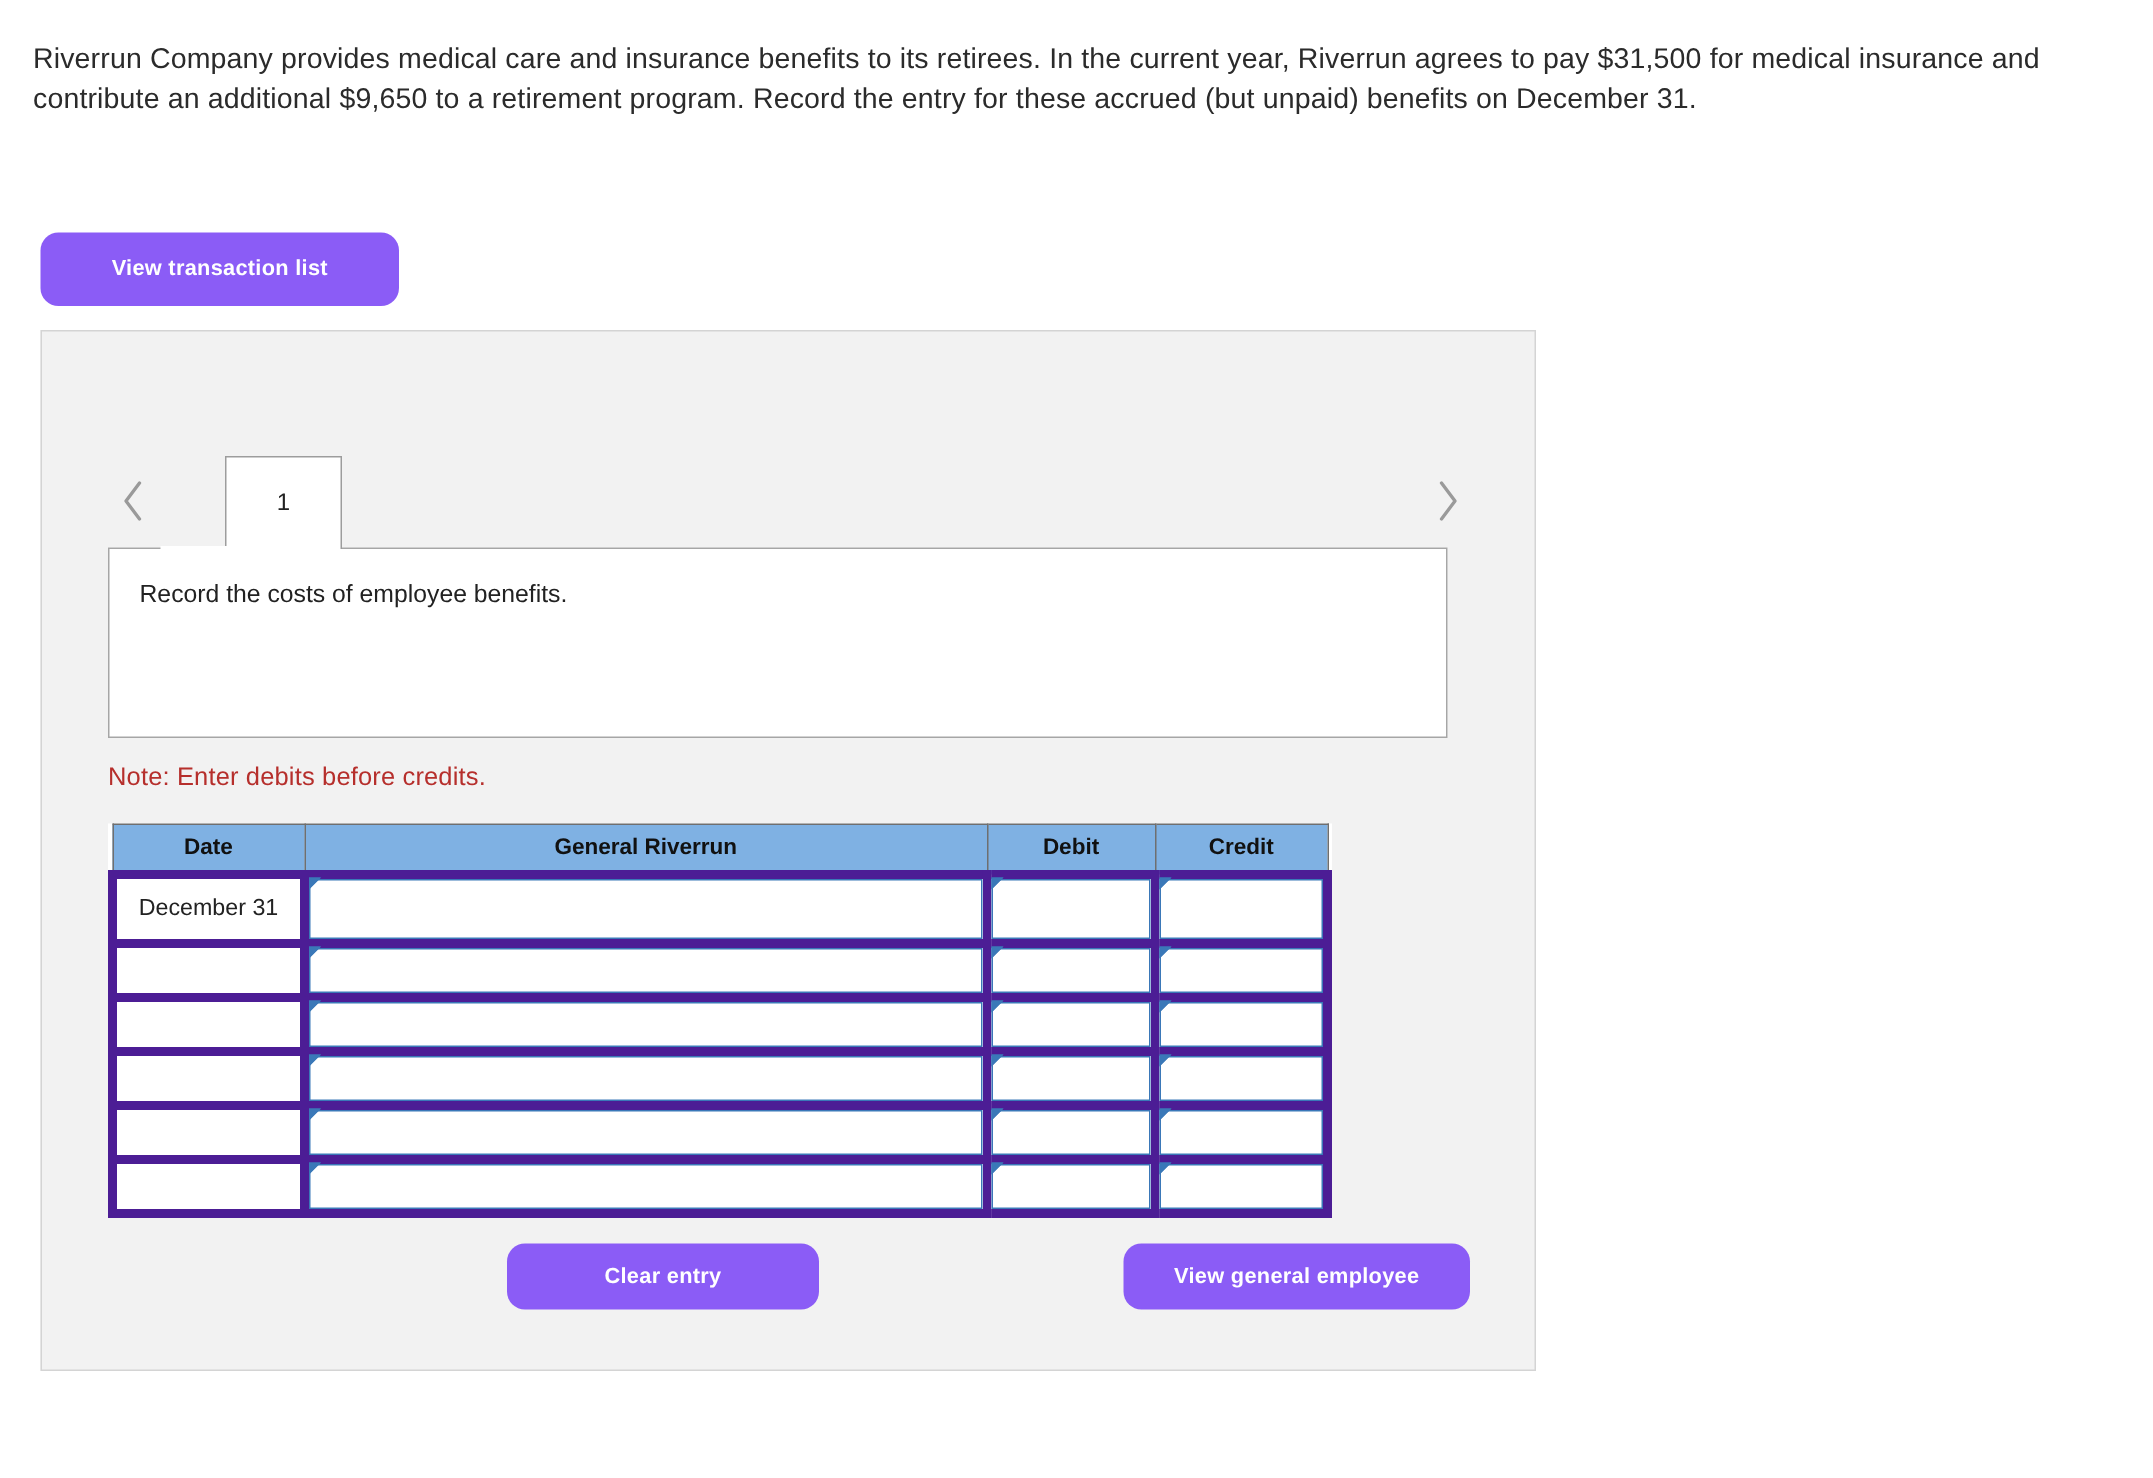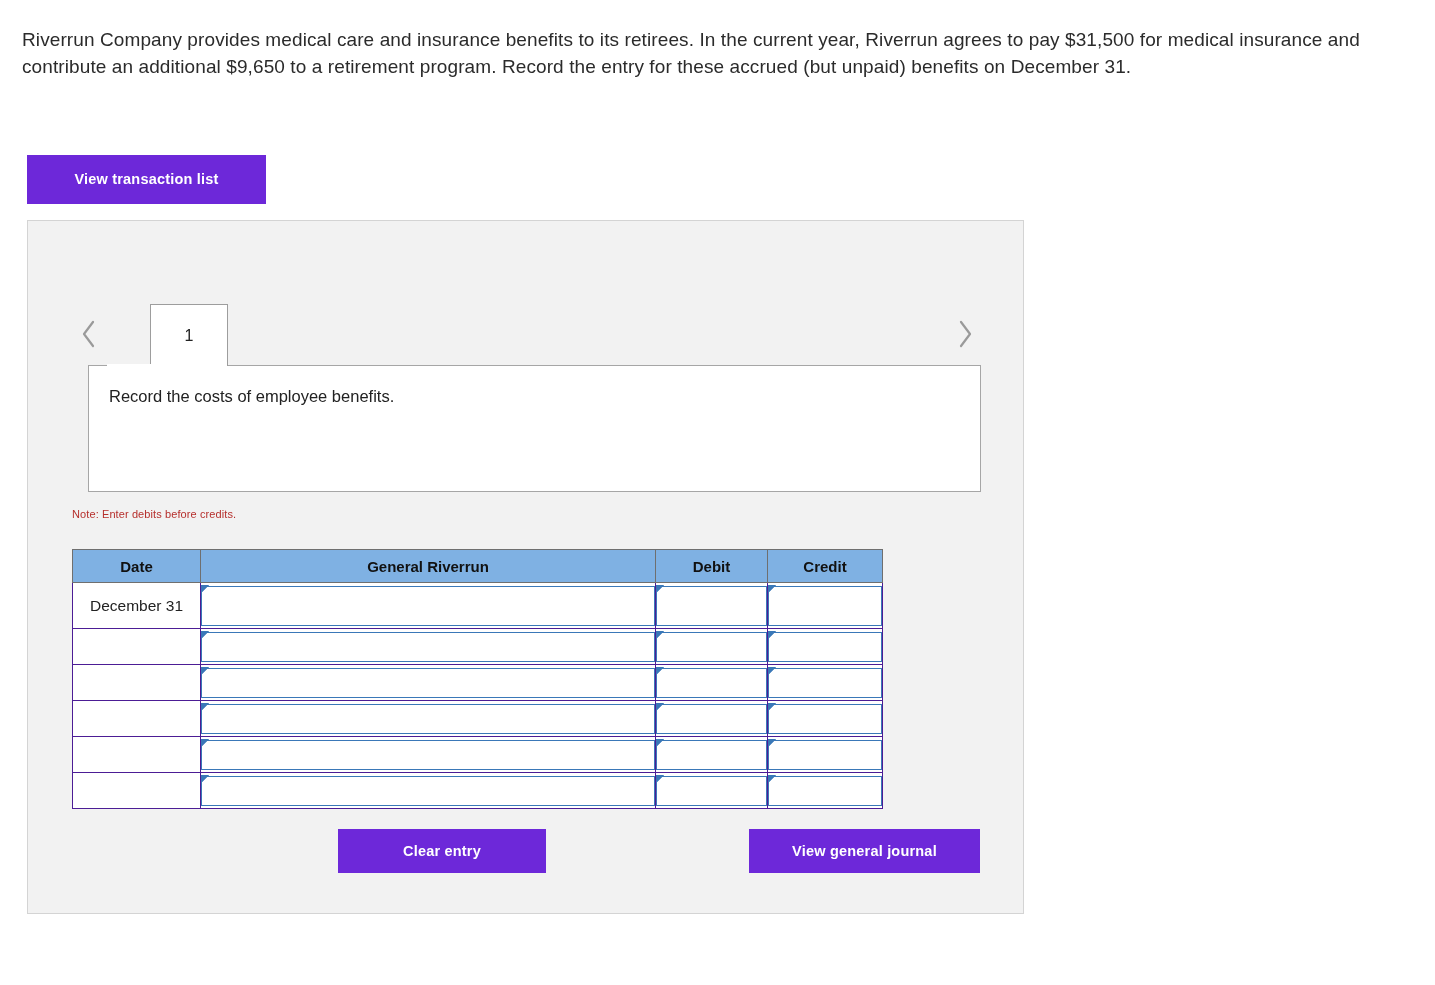--- a/index.html
+++ b/index.html
@@ -21,24 +21,24 @@
     top: 26px;
     width: 1398px;
     font-size: 19px;
     line-height: 27px;
     color: #2b2b2b;
     letter-spacing: 0.1px;
   }
 
   
   .btn {
-    background: #6d28d9;
+    background: #8b5cf6;
     color: #ffffff;
     border: none;
-    border-radius: 0;
+    border-radius: 12px;
     font-family: "Liberation Sans", sans-serif;
     font-size: 14.5px;
     font-weight: bold;
     letter-spacing: 0.2px;
     cursor: pointer;
     text-align: center;
     line-height: 1;
     display: flex;
     align-items: center;
     justify-content: center;
@@ -116,21 +116,20 @@
   
   .descbox {
     position: absolute;
     left: 44px;
     top: 144px;
     width: 893px;
     height: 127px;
     background: #ffffff;
     border: 1px solid #a6a6a6;
     z-index: 1;
-    margin-left: 16px;
   }
   .descbox-text {
     position: absolute;
     left: 20px;
     top: 21px;
     font-size: 16.5px;
     color: #222222;
   }
   
   .tab-mask {
@@ -141,21 +140,21 @@
     height: 3px;
     background: #ffffff;
     z-index: 4;
   }
 
   
   .note {
     position: absolute;
     left: 44px;
     top: 287px;
-    font-size: 11px;
+    font-size: 17px;
     color: #b62f2c;
     letter-spacing: 0.1px;
     text-align: center;
   }
 
   
   .jtable {
     position: absolute;
     left: 44px;
     top: 328px;
@@ -168,21 +167,21 @@
     background: #7fb1e3;
     border: 1px solid #6f6f6f;
     font-size: 15px;
     font-weight: bold;
     color: #111111;
     height: 33px;
     padding: 0;
     text-align: center;
   }
   .jtable td {
-    border: 1px solid #4c1d95;
+    border: 6px solid #4c1d95;
     padding: 0;
     vertical-align: middle;
     background: #ffffff;
   }
   .col-date   { width: 128px; }
   .col-gj     { width: 455px; }
   .col-debit  { width: 112px; }
   .col-credit { width: 115px; }
 
   .date-cell {
@@ -381,14 +380,14 @@
           <div class="field"></div>
         </td>
         <td class="field-td">
           <div class="field"></div>
         </td>
       </tr>
     </tbody>
   </table>
 
   <button class="btn btn-clear">Clear entry</button>
-  <button class="btn btn-viewjournal">View general journal</button>
+  <button class="btn btn-viewjournal">View general employee</button>
 </div>
 
 </body></html>

